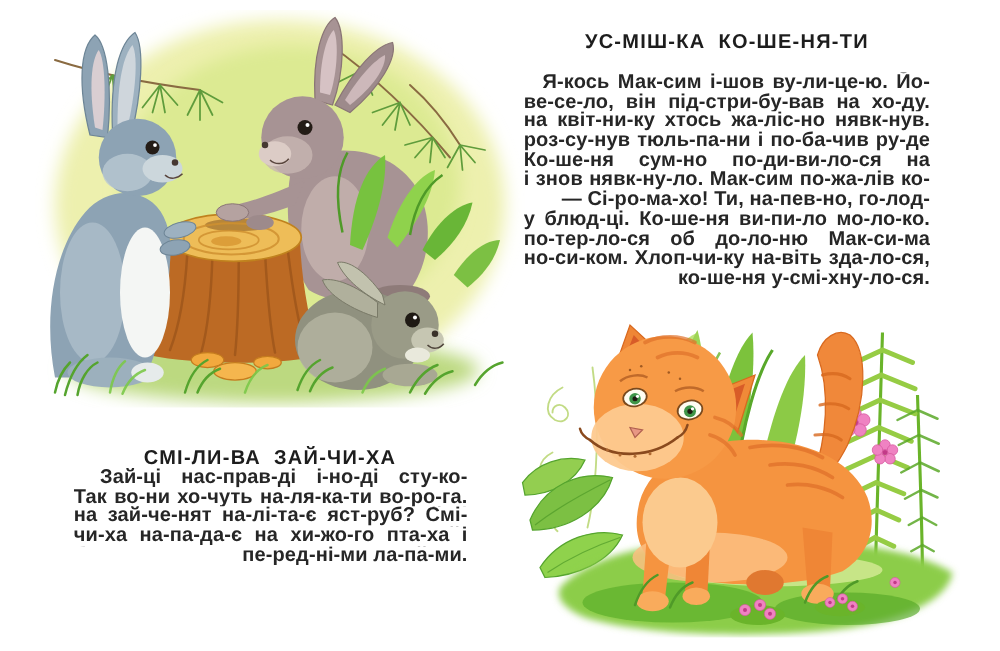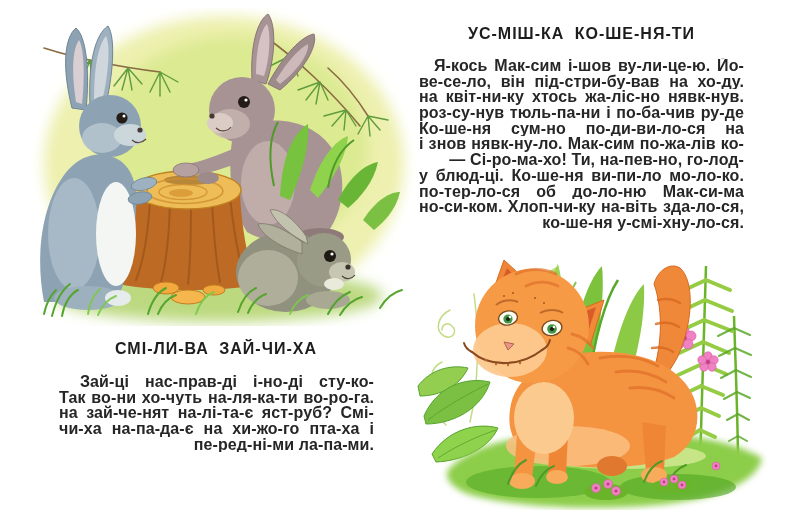--- a/index.html
+++ b/index.html
@@ -165,21 +165,21 @@
         <path d="M352,300 C358,290 366,284 374,282"></path>
       </g>
       <g stroke="#7cc94a" stroke-width="2" fill="none" stroke-linecap="round" opacity=".9">
         <path d="M60,306 C62,294 66,286 72,281 M70,307 C74,297 80,291 88,288"></path>
         <path d="M168,306 C172,294 178,287 186,284"></path>
         <path d="M262,306 C266,296 272,290 280,287"></path>
       </g>
     </g>
   </svg>
 
-  <h2 class="title" style="left:59px;top:340px;width:314px;">СМІ-ЛИ-ВА ЗАЙ-ЧИ-ХА</h2>
+  <h2 class="title" style="left:59px;top:358px;width:314px;">СМІ-ЛИ-ВА ЗАЙ-ЧИ-ХА</h2>
 
   <div class="textcol" style="left:59px;top:374px;width:315px;">
     <div class="ln j indl">Зай-ці нас-прав-ді і-но-ді сту-ко-тять лап-ка-ми.</div>
     <div class="ln j">Так во-ни хо-чуть на-ля-ка-ти во-ро-га. А ще зай-ці</div>
     <div class="ln j">на зай-че-нят на-лі-та-є яст-руб? Смі-ли-ва зай-</div>
     <div class="ln j">чи-ха на-па-да-є на хи-жо-го пта-ха і б’є йо-го</div>
     <div class="ln">пе-ред-ні-ми ла-па-ми.</div>
   </div>
 </div>
 

